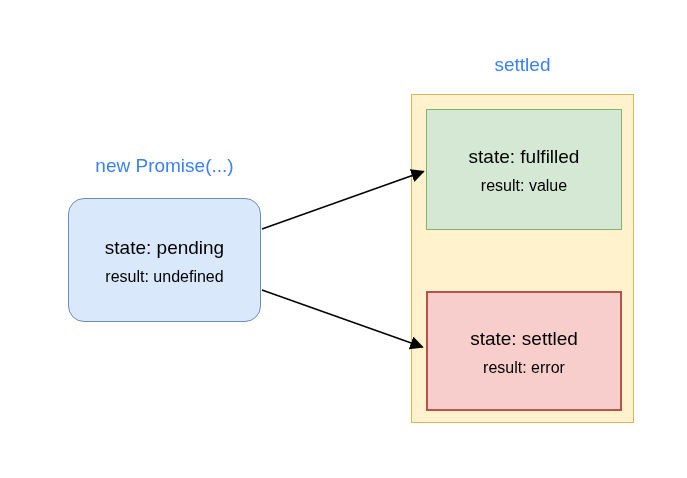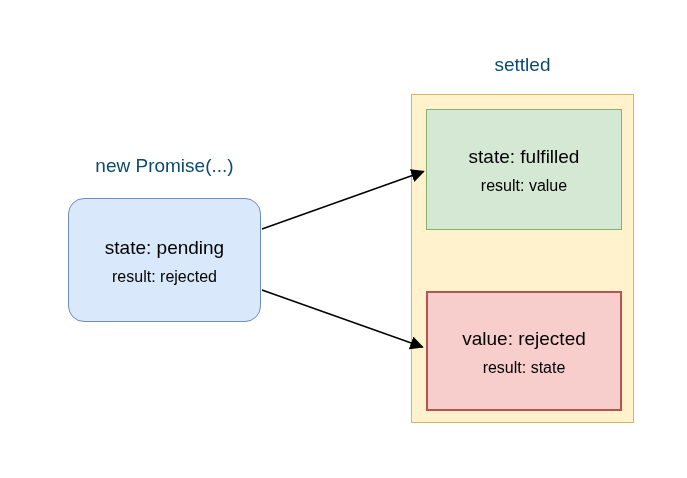--- a/index.html
+++ b/index.html
@@ -12,21 +12,21 @@
     position: relative;
     width: 687px;
     height: 478px;
     background: #ffffff;
     overflow: hidden;
   }
   .node-label {
     position: absolute;
     text-align: center;
     font-size: 19px;
-    color: #0c4a6e;
+    color: #3b82f6;
     line-height: 28px;
     height: 28px;
   }
   .node {
     position: absolute;
     box-sizing: border-box;
     display: flex;
     flex-direction: column;
     align-items: center;
     justify-content: center;
@@ -84,35 +84,35 @@
 </style>
 </head>
 <body>
 
 <div class="canvas">
 
   <div class="node-label pending-label">new Promise(...)</div>
 
   <div class="node pending-node">
     <div class="state-line">state: pending</div>
-    <div class="result-line">result: rejected</div>
+    <div class="result-line">result: undefined</div>
   </div>
 
   <div class="node-label settled-label">settled</div>
 
   <div class="settled-container"></div>
 
   <div class="node fulfilled-node">
     <div class="state-line">state: fulfilled</div>
     <div class="result-line">result: value</div>
   </div>
 
   <div class="node rejected-node">
-    <div class="state-line">value: rejected</div>
-    <div class="result-line">result: state</div>
+    <div class="state-line">state: settled</div>
+    <div class="result-line">result: error</div>
   </div>
 
   <svg class="edges-layer" viewBox="0 0 687 478" xmlns="http://www.w3.org/2000/svg">
     <defs>
       <marker id="arrowhead" viewBox="0 0 10 10" refX="9" refY="5" markerWidth="9" markerHeight="9" orient="auto-start-reverse">
         <path d="M0,0 L10,5 L0,10 z" fill="#000000"></path>
       </marker>
     </defs>
     <line x1="262" y1="229" x2="423.5" y2="171.5" stroke="#000000" stroke-width="1.5" marker-end="url(#arrowhead)"></line>
     <line x1="262" y1="290" x2="422.5" y2="347" stroke="#000000" stroke-width="1.5" marker-end="url(#arrowhead)"></line>

